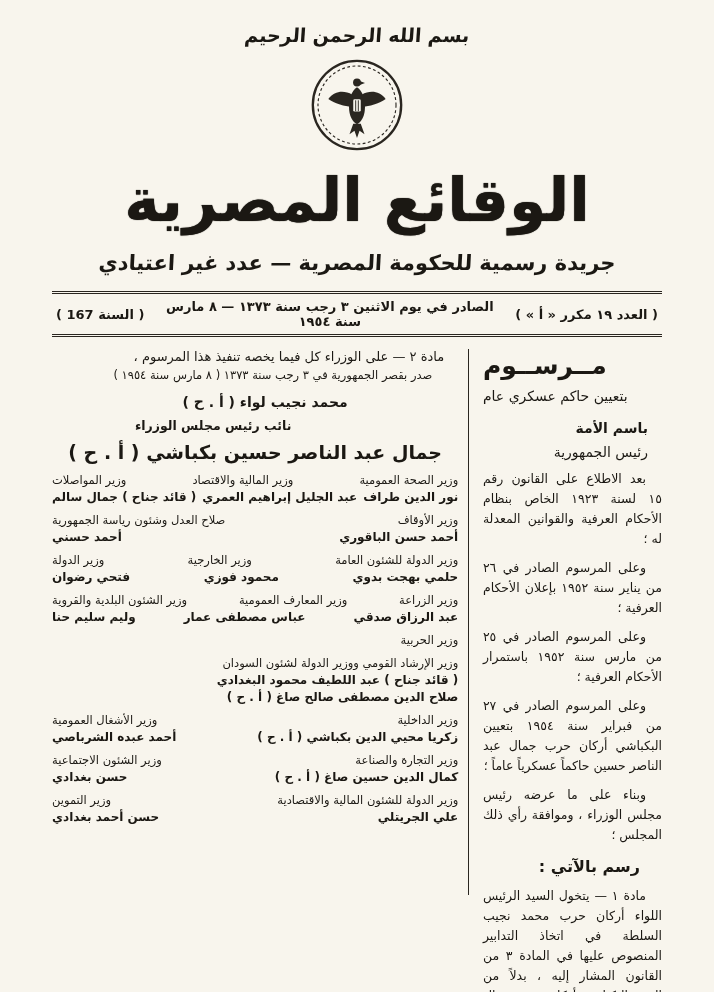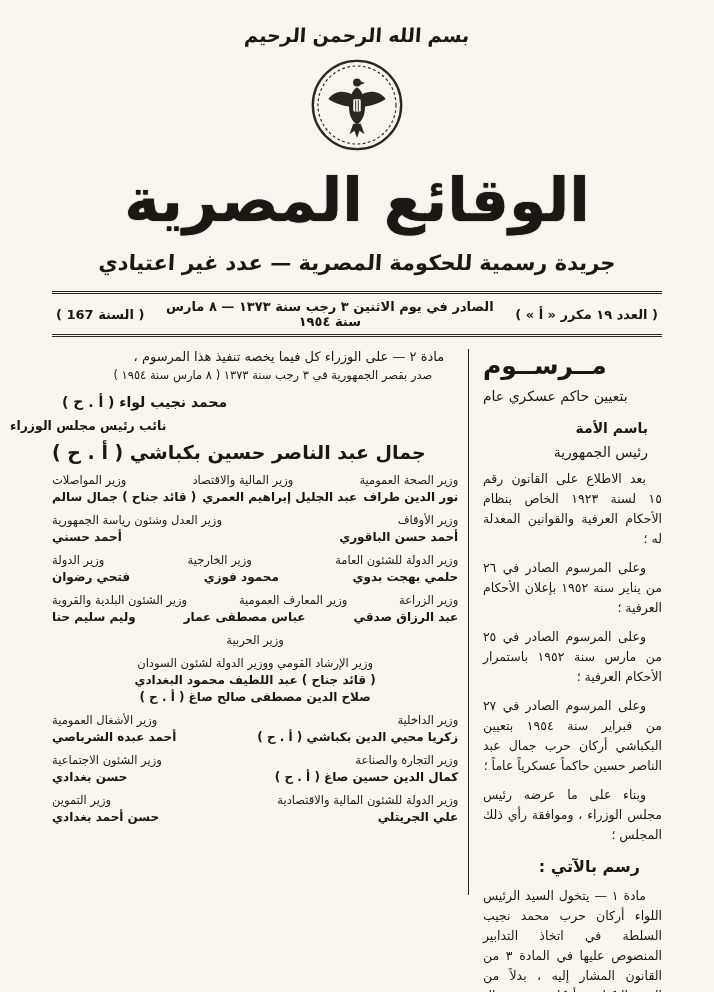--- a/index.html
+++ b/index.html
@@ -35,30 +35,30 @@
   .decree-heading { text-align:left; font-size:25px; font-weight:bold; margin-top:4px; }
   .decree-subheading { text-align:left; font-size:14px; margin-top:8px; }
   .in-name { font-weight:bold; font-size:14px; margin-top:16px; padding-right:14px; }
   .issuer { font-weight:normal; font-size:14px; margin-top:8px; padding-right:14px; }
   .para { font-size:12.5px; line-height:1.6; text-align:justify; margin-top:9px; text-indent:16px; }
   .enactment { font-weight:bold; font-size:16px; margin-top:12px; padding-right:22px; }
   .article { font-size:12.5px; line-height:1.6; text-align:justify; margin-top:10px; text-indent:16px; }
   
   .article2 { font-size:13px; line-height:1.6; text-align:justify; text-indent:14px; }
   .issued-at { font-size:11.5px; padding-right:26px; }
-  .sig { text-align:left; font-weight:bold; }
+  .sig { text-align:center; font-weight:bold; }
   .sig-president { font-size:14px; margin-top:12px; padding-left:0; transform:translateX(10px); }
   .sig-label { font-size:12.5px; margin-top:8px; transform:translateX(-42px); }
   .sig-deputy { font-size:19px; margin-top:8px; }
   
   .ministers { margin-top:10px; }
   .m-row { display:flex; justify-content:space-between; align-items:baseline; gap:6px; white-space:nowrap; }
   .m-row.titles { font-size:11.5px; margin-top:9px; }
   .m-row.names  { font-size:12px; font-weight:bold; margin-top:3px; }
-  .m-row.center { justify-content:center; }
+  .m-row.center { }
   .cell { overflow:visible; }
 </style>
 </head>
 <body>
 
 <div class="page">
 
   <div class="bismillah">بسم الله الرحمن الرحيم</div>
 
   <div class="emblem-wrap">
@@ -124,21 +124,21 @@
           <span class="cell">وزير المواصلات</span>
         </div>
         <div class="m-row names">
           <span class="cell">نور الدين طراف</span>
           <span class="cell">عبد الجليل إبراهيم العمري</span>
           <span class="cell">( قائد جناح ) جمال سالم</span>
         </div>
 
         <div class="m-row titles">
           <span class="cell">وزير الأوقاف</span>
-          <span class="cell">وزير العدل وشئون رياسة الجمهورية</span>
+          <span class="cell">صلاح العدل وشئون رياسة الجمهورية</span>
         </div>
         <div class="m-row names">
           <span class="cell">أحمد حسن الباقوري</span>
           <span class="cell">أحمد حسني</span>
         </div>
 
         <div class="m-row titles">
           <span class="cell">وزير الدولة للشئون العامة</span>
           <span class="cell">وزير الخارجية</span>
           <span class="cell">وزير الدولة</span>

